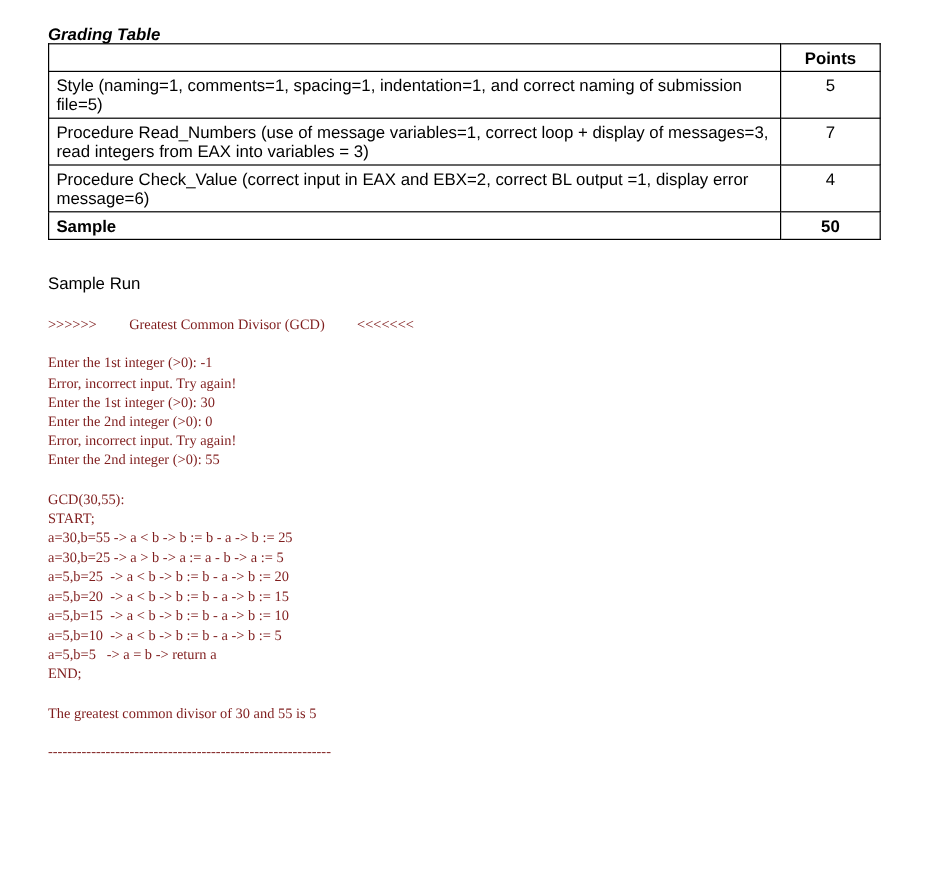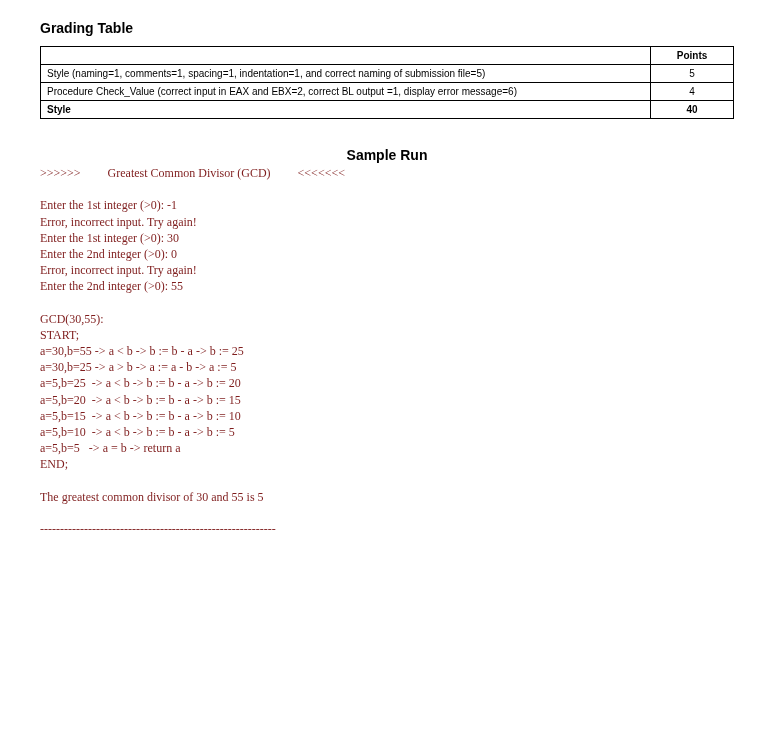--- a/index.html
+++ b/index.html
@@ -8,52 +8,51 @@
     font-family: Arial, Helvetica, sans-serif;
     font-size: 13px;
     color: #000;
     background: #fff;
     width: 774px;
     box-sizing: border-box;
   }
   .section-title {
     font-weight: bold;
     font-size: 14px;
-    margin-bottom: 10px;
+    font-style: italic;
   }
   table.grading {
     border-collapse: collapse;
     width: 100%;
     margin-bottom: 28px;
   }
   table.grading td, table.grading th {
     border: 1px solid #000;
     padding: 3px 6px;
     vertical-align: top;
-    font-size: 10px;
+    font-size: 14px;
   }
   table.grading th {
     font-weight: bold;
     text-align: center;
   }
   table.grading .points-col {
     width: 70px;
     text-align: center;
   }
   table.grading .total-row td {
     font-weight: bold;
   }
   table.grading .header-empty {
     border-right: 1px solid #000;
   }
   .sample-run-title {
-    font-weight: bold;
+    font-weight: normal;
     font-size: 14px;
-    margin-bottom: 2px;
-    text-align: center;
+    margin-bottom: 18px;
   }
   pre.sample {
     font-family: Liberation Serif, serif;
     font-size: 12px;
     line-height: 1.35;
     color: #7f1d1d;
     margin: 0;
     white-space: pre;
   }
 </style>
@@ -68,26 +67,30 @@
       <th class="header-empty"></th>
       <th class="points-col">Points</th>
     </tr>
   </thead>
   <tbody>
     <tr>
       <td>Style (naming=1, comments=1, spacing=1, indentation=1, and correct naming of submission file=5)</td>
       <td class="points-col">5</td>
     </tr>
     <tr>
+      <td>Procedure Read_Numbers (use of message variables=1, correct loop + display of messages=3, read integers from EAX into variables = 3)</td>
+      <td class="points-col">7</td>
+    </tr>
+    <tr>
       <td>Procedure Check_Value (correct input in EAX and EBX=2, correct BL output =1, display error message=6)</td>
       <td class="points-col">4</td>
     </tr>
     <tr class="total-row">
-      <td>Style</td>
-      <td class="points-col">40</td>
+      <td>Sample</td>
+      <td class="points-col">50</td>
     </tr>
   </tbody>
 </table>
 
 <div class="sample-run-title">Sample Run</div>
 <pre class="sample" id="sample-pre">&gt;&gt;&gt;&gt;&gt;&gt;         Greatest Common Divisor (GCD)         &lt;&lt;&lt;&lt;&lt;&lt;&lt;
 
 Enter the 1st integer (&gt;0): -1
 Error, incorrect input. Try again!
 Enter the 1st integer (&gt;0): 30

